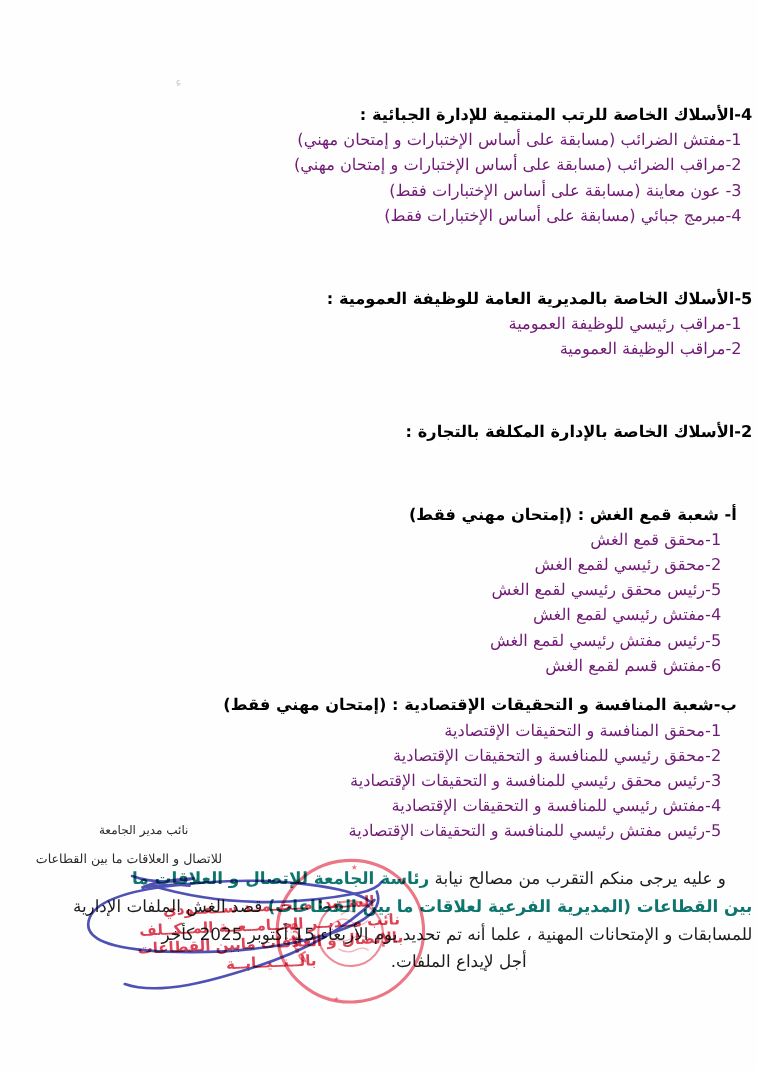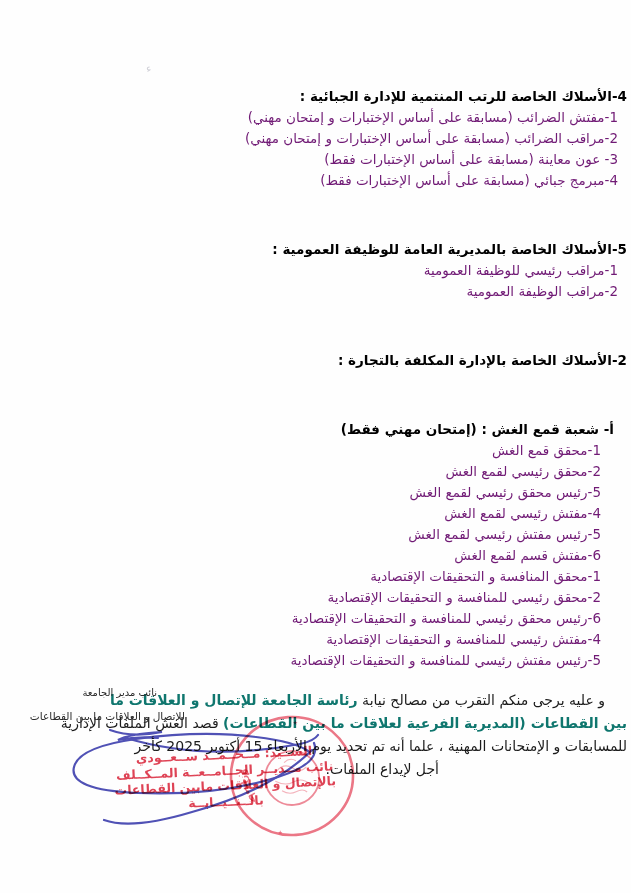--- a/index.html
+++ b/index.html
@@ -59,23 +59,24 @@
     <div class="sec gap17">
       <div class="sec-title">2-الأسلاك الخاصة بالإدارة المكلفة بالتجارة :</div>
       <div class="sec-title ind-b">أ-  شعبة قمع الغش : (إمتحان مهني فقط)</div>
       <div class="item ind-c">1-محقق قمع الغش</div>
       <div class="item ind-c">2-محقق رئيسي لقمع الغش</div>
       <div class="item ind-c">5-رئيس محقق رئيسي لقمع الغش</div>
       <div class="item ind-c">4-مفتش رئيسي لقمع الغش</div>
       <div class="item ind-c">5-رئيس مفتش رئيسي لقمع الغش</div>
       <div class="item ind-c">6-مفتش قسم لقمع الغش</div>
 
+      <div class="sec-title ind-b gap12">ب-شعبة المنافسة و التحقيقات الإقتصادية : (إمتحان مهني فقط)</div>
       <div class="item ind-c">1-محقق المنافسة و التحقيقات الإقتصادية</div>
       <div class="item ind-c">2-محقق رئيسي للمنافسة و التحقيقات الإقتصادية</div>
-      <div class="item ind-c">6-رئيس محقق رئيسي للمنافسة و التحقيقات الإقتصادية</div>
+      <div class="item ind-c">3-رئيس محقق رئيسي للمنافسة و التحقيقات الإقتصادية</div>
       <div class="item ind-c">4-مفتش رئيسي للمنافسة و التحقيقات الإقتصادية</div>
       <div class="item ind-c">5-رئيس مفتش رئيسي للمنافسة و التحقيقات الإقتصادية</div>
     </div>
 
     <div class="para">
       <div class="ln ln1"><span>و عليه يرجى منكم التقرب من مصالح نيابة </span><span class="b">رئاسة الجامعة للإتصال و العلاقات ما</span></div>
       <div class="ln"><span class="b">بين القطاعات (المديرية الفرعية لعلاقات ما بين القطاعات)</span><span> قصد الغش الملفات الإدارية</span></div>
       <div class="ln">للمسابقات و الإمتحانات المهنية ، علما أنه تم تحديد يوم الأربعاء 15 أكتوبر 2025 كأخر</div>
       <div class="ln ln4">أجل لإيداع الملفات.</div>
     </div>

